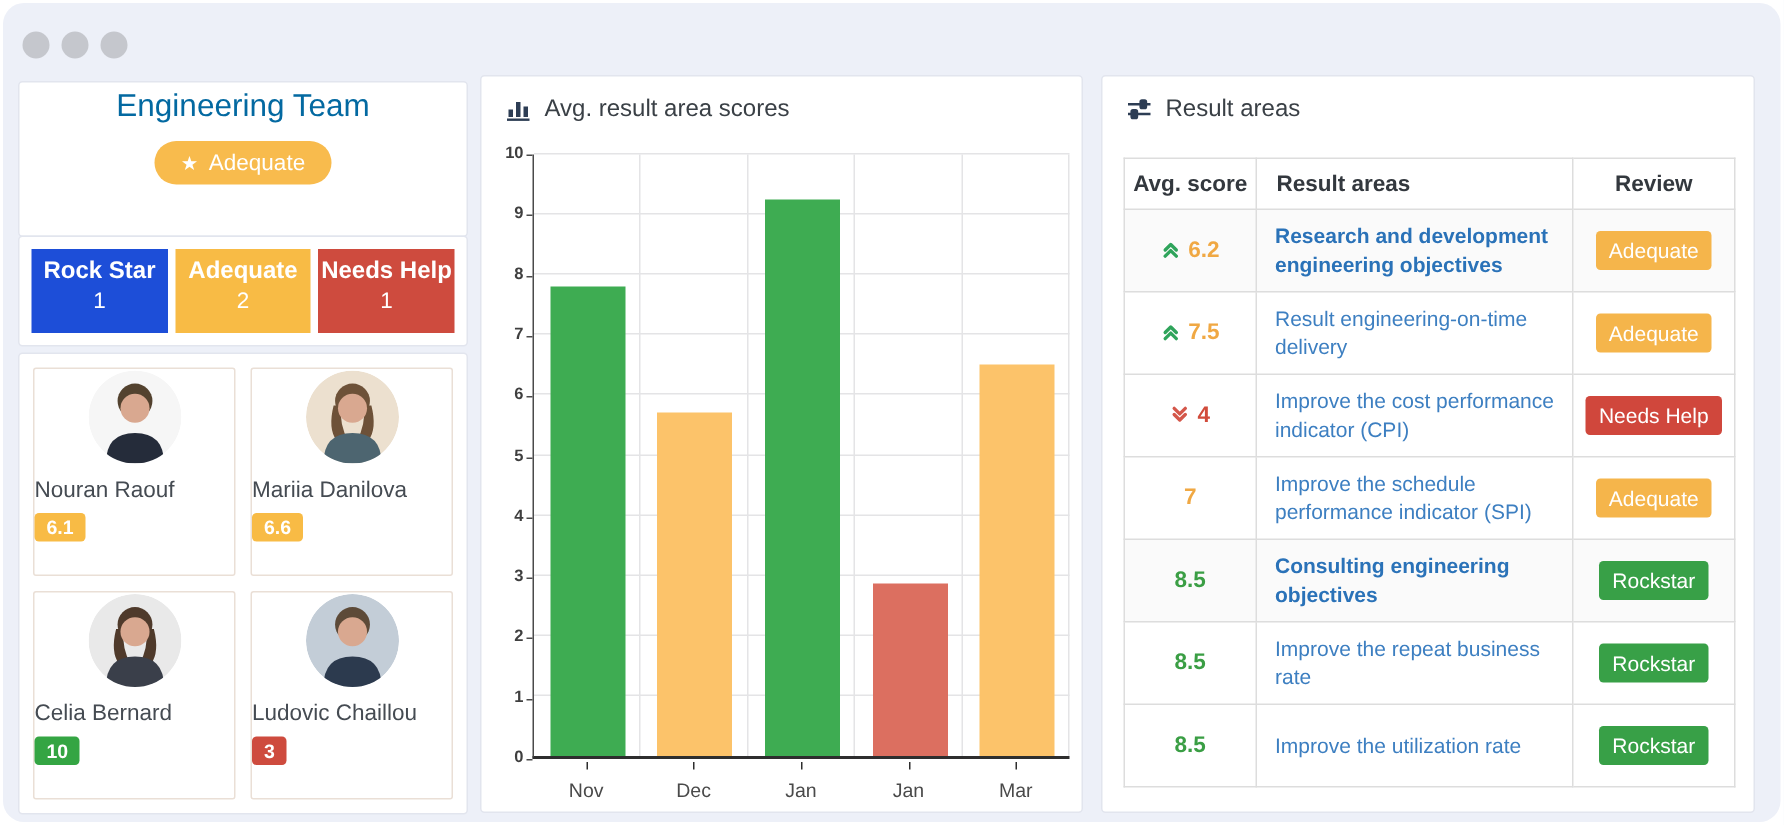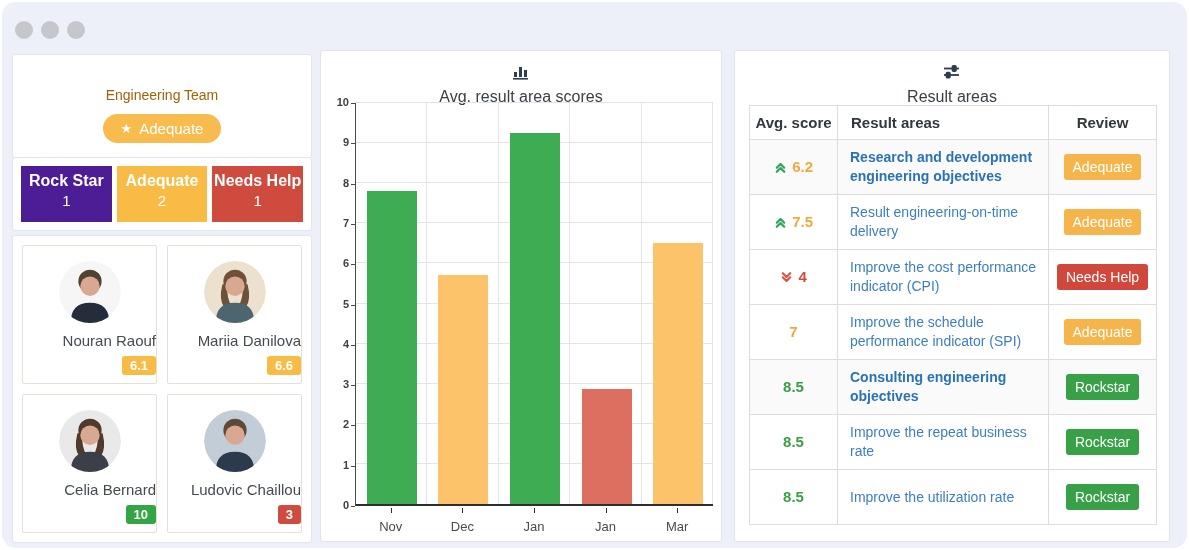--- a/index.html
+++ b/index.html
@@ -5,38 +5,38 @@
   * { box-sizing: border-box; }
   html,body { margin:0; padding:0; background:#fff; font-family:"Liberation Sans", sans-serif; }
   .stage { position:relative; width:1189px; height:550px; background:#fff; overflow:hidden; }
   .window { position:absolute; left:2px; top:2px; width:1185px; height:546px; background:#edf0f8; border-radius:14px; }
   .dots { position:absolute; left:13px; top:19px; display:flex; gap:8px; }
   .dot { width:18px; height:18px; border-radius:50%; background:#c5c7cd; }
   .card { position:absolute; background:#fff; border:1px solid #e2e5ee; border-radius:3px; }
 
   
   .card-team { left:10px; top:52px; width:300px; height:104px; text-align:center; }
-  .team-title { margin:32px 0 0 0; font-size:14px; font-weight:400; color:#a16207; }
+  .team-title { margin:4px 0 0 0; font-size:21px; font-weight:400; color:#0369a1; }
   .team-pill { display:inline-flex; align-items:center; gap:7px; margin-top:11px; background:#f8bb4d; color:#fff; border:none; border-radius:16px; padding:6px 18px; font-size:15px; font-family:inherit; cursor:default; }
   .team-pill .star { font-size:13px; line-height:1; }
 
   .card-stats { left:10px; top:155px; width:300px; height:74px; padding:8px; display:flex; gap:5px; }
   .stat { flex:1; color:#fff; text-align:center; padding-top:6px; }
   .stat-label { font-size:16px; font-weight:700; }
   .stat-value { font-size:15px; margin-top:2px; }
 
   .card-members { left:10px; top:233px; width:300px; height:308px; padding:9px; display:grid; grid-template-columns:1fr 1fr; grid-template-rows:1fr 1fr; gap:10px; }
-  .member { border:1px solid #eadfd6; border-radius:2px; text-align:right; padding-top:15px; cursor:pointer; background:#fff; }
+  .member { border:1px solid #eadfd6; border-radius:2px; text-align:left; padding-top:1px; cursor:pointer; background:#fff; }
   .avatar { width:62px; height:62px; border-radius:50%; margin:0 auto; overflow:hidden; }
   .member-name { margin-top:9px; font-size:15px; color:#454b52; }
   .member-score { display:inline-block; margin-top:7px; min-width:22px; padding:2px 8px; border-radius:3px; color:#fff; font-size:13px; font-weight:700; }
 
   
   .card-chart { left:318px; top:48px; width:402px; height:492px; }
-  .card-title { display:flex; align-items:center; gap:8px; padding:13px 16px 0 16px; font-size:16px; color:#3a4046;flex-direction:column; }
+  .card-title { display:flex; align-items:center; gap:8px; padding:13px 16px 0 16px; font-size:16px; color:#3a4046; }
   .chart-body { position:absolute; inset:0; }
   .chart-area { position:absolute; left:34px; top:52px; width:358px; height:403px; border-left:1px solid #4a4a4a; border-bottom:2px solid #2e2e2e; }
   .gl-h { position:absolute; left:0; width:100%; height:1px; background:#e4e4e6; }
   .gl-v { position:absolute; top:0; height:100%; width:1px; background:#e4e4e6; }
   .bar { position:absolute; bottom:0; width:50px; }
   .y-label { position:absolute; width:24px; text-align:right; font-size:11px; font-weight:700; color:#3f3f3f; }
   .y-tick { position:absolute; width:4px; height:1px; background:#4a4a4a; }
   .x-label { position:absolute; text-align:center; font-size:13px; color:#4a4a4a; }
   .x-tick { position:absolute; width:1px; height:5px; background:#2e2e2e; }
 
@@ -70,21 +70,21 @@
 
     <section class="card card-team">
       <h2 class="team-title">Engineering Team</h2>
       <button class="team-pill">
         <span class="star">★</span>
         <span>Adequate</span>
       </button>
     </section>
 
     <section class="card card-stats">
-        <div class="stat" style="background: #4c1d95;">
+        <div class="stat" style="background: #1d4ed8;">
     <div class="stat-label">Rock Star</div>
     <div class="stat-value">1</div>
   </div>
         <div class="stat" style="background: rgb(248, 187, 69);">
     <div class="stat-label">Adequate</div>
     <div class="stat-value">2</div>
   </div>
         <div class="stat" style="background: rgb(206, 75, 62);">
     <div class="stat-label">Needs Help</div>
     <div class="stat-value">1</div>

